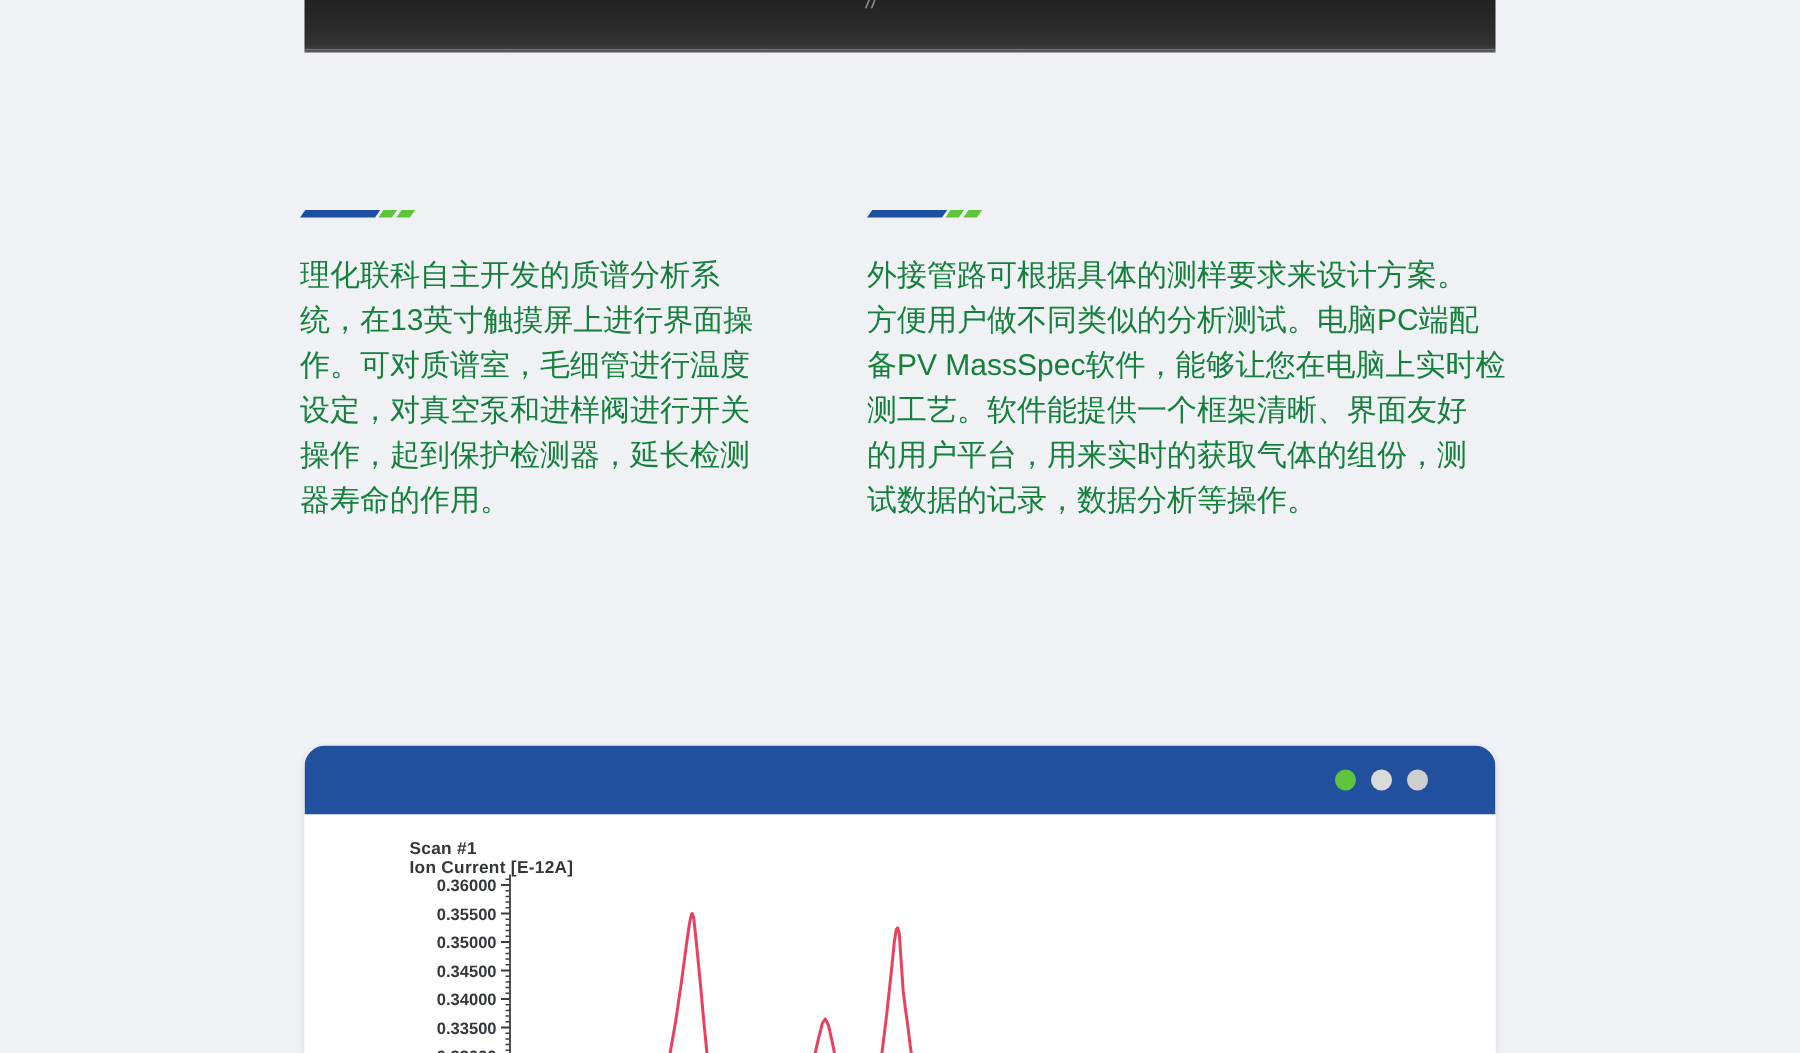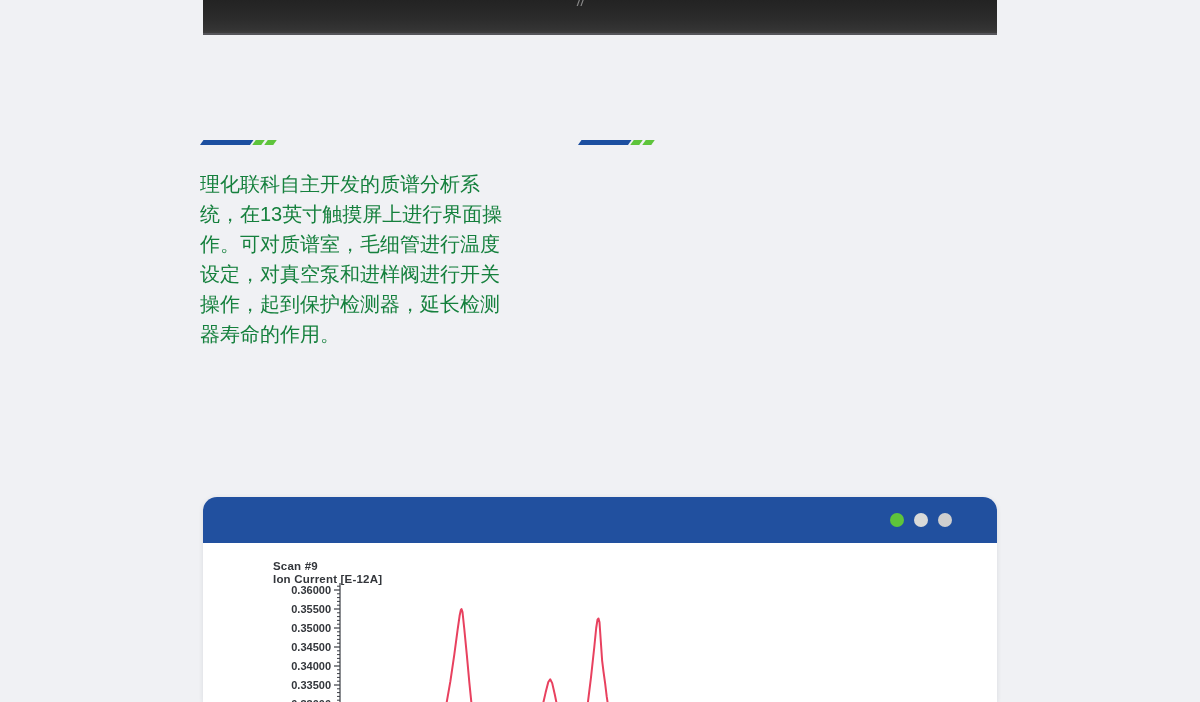--- a/index.html
+++ b/index.html
@@ -82,20 +82,26 @@
 操作，起到保护检测器，延长检测
 器寿命的作用。</p>
 </section>
 
 <section class="feature right">
   <div class="divider">
     <span class="bar"></span>
     <span class="slash s1"></span>
     <span class="slash s2"></span>
   </div>
+  <p>外接管路可根据具体的测样要求来设计方案。
+方便用户做不同类似的分析测试。电脑PC端配
+备PV MassSpec软件，能够让您在电脑上实时检
+测工艺。软件能提供一个框架清晰、界面友好
+的用户平台，用来实时的获取气体的组份，测
+试数据的记录，数据分析等操作。</p>
 </section>
 
 <div class="chart-card">
   <div class="titlebar">
     <div class="dots">
       <span class="dot green"></span>
       <span class="dot gray1"></span>
       <span class="dot gray2"></span>
     </div>
   </div>
@@ -137,17 +143,17 @@
         <line x1="134" y1="130.6" x2="137" y2="130.6" stroke="#3a3d44" stroke-width="1"></line>
         <line x1="134" y1="134.4" x2="137" y2="134.4" stroke="#3a3d44" stroke-width="1"></line>
         <line x1="134" y1="138.2" x2="137" y2="138.2" stroke="#3a3d44" stroke-width="1"></line>
         <line x1="134" y1="145.8" x2="137" y2="145.8" stroke="#3a3d44" stroke-width="1"></line>
         <line x1="134" y1="149.6" x2="137" y2="149.6" stroke="#3a3d44" stroke-width="1"></line>
         <line x1="134" y1="153.4" x2="137" y2="153.4" stroke="#3a3d44" stroke-width="1"></line>
         <line x1="134" y1="157.2" x2="137" y2="157.2" stroke="#3a3d44" stroke-width="1"></line>
         <path d="M137.0 166.7 L240.8 166.7 L243.4 161.0 L247.4 138.2 L251.3 111.6 L254.6 86.9 L256.6 72.8 L257.9 66.8 L258.5 66.0 L259.5 69.0 L261.2 85.0 L263.8 111.6 L266.4 140.1 L269.1 166.7 L337.4 166.7 L340.0 161.0 L342.6 149.6 L345.3 139.0 L347.2 136.3 L349.2 140.1 L351.8 151.5 L354.5 164.8 L355.8 166.7 L382.1 166.7 L384.7 161.0 L388.0 134.4 L391.3 104.0 L393.2 85.0 L394.5 76.6 L395.5 75.5 L396.5 79.3 L397.8 98.3 L399.1 117.3 L400.5 128.7 L402.1 140.1 L403.7 153.4 L405.7 166.7 L794.0 166.7" fill="none" stroke="#e8415f" stroke-width="2" stroke-linejoin="round" stroke-linecap="round"></path>
       </svg>
     <div class="chart-titles">
-      <div>Scan #9</div>
+      <div>Scan #1</div>
       <div>Ion Current [E-12A]</div>
     </div>
   </div>
 </div>
 
 </body></html>

